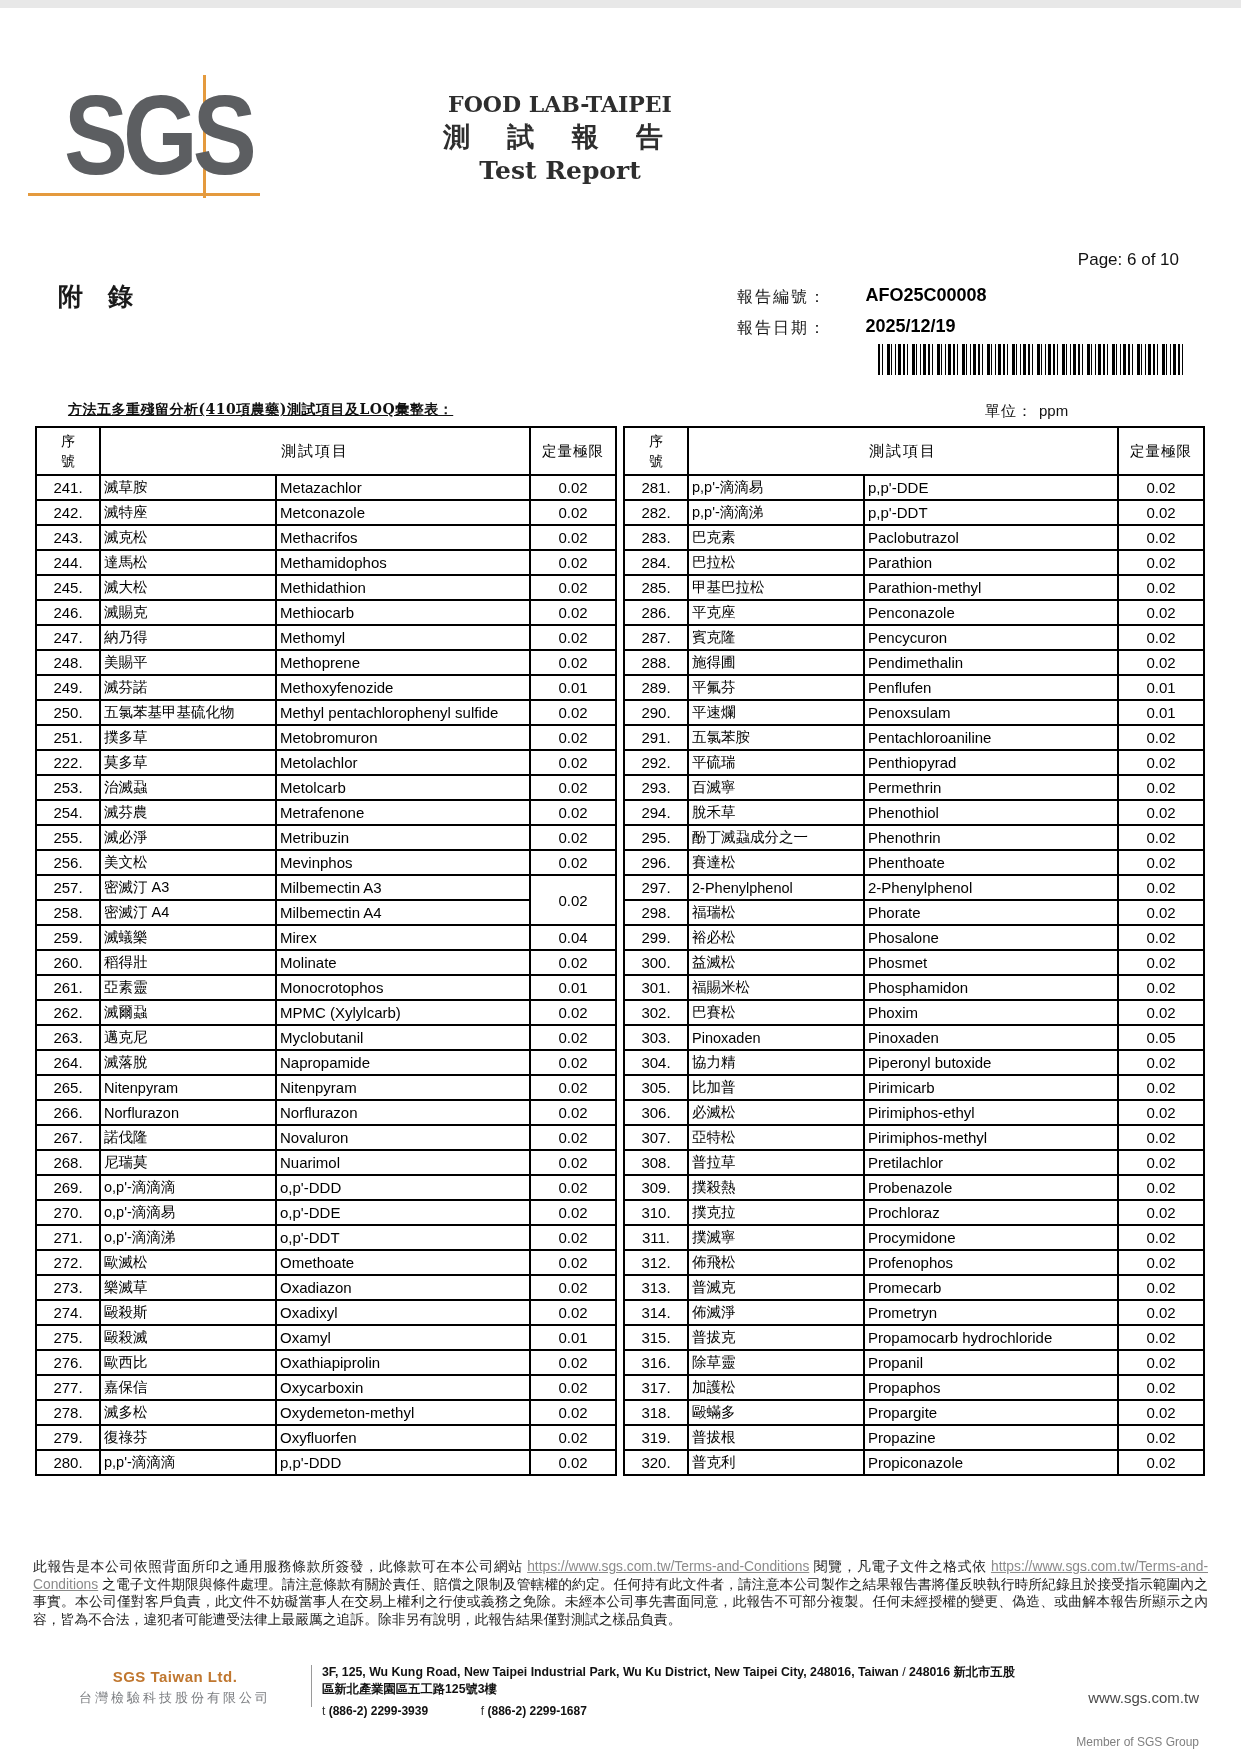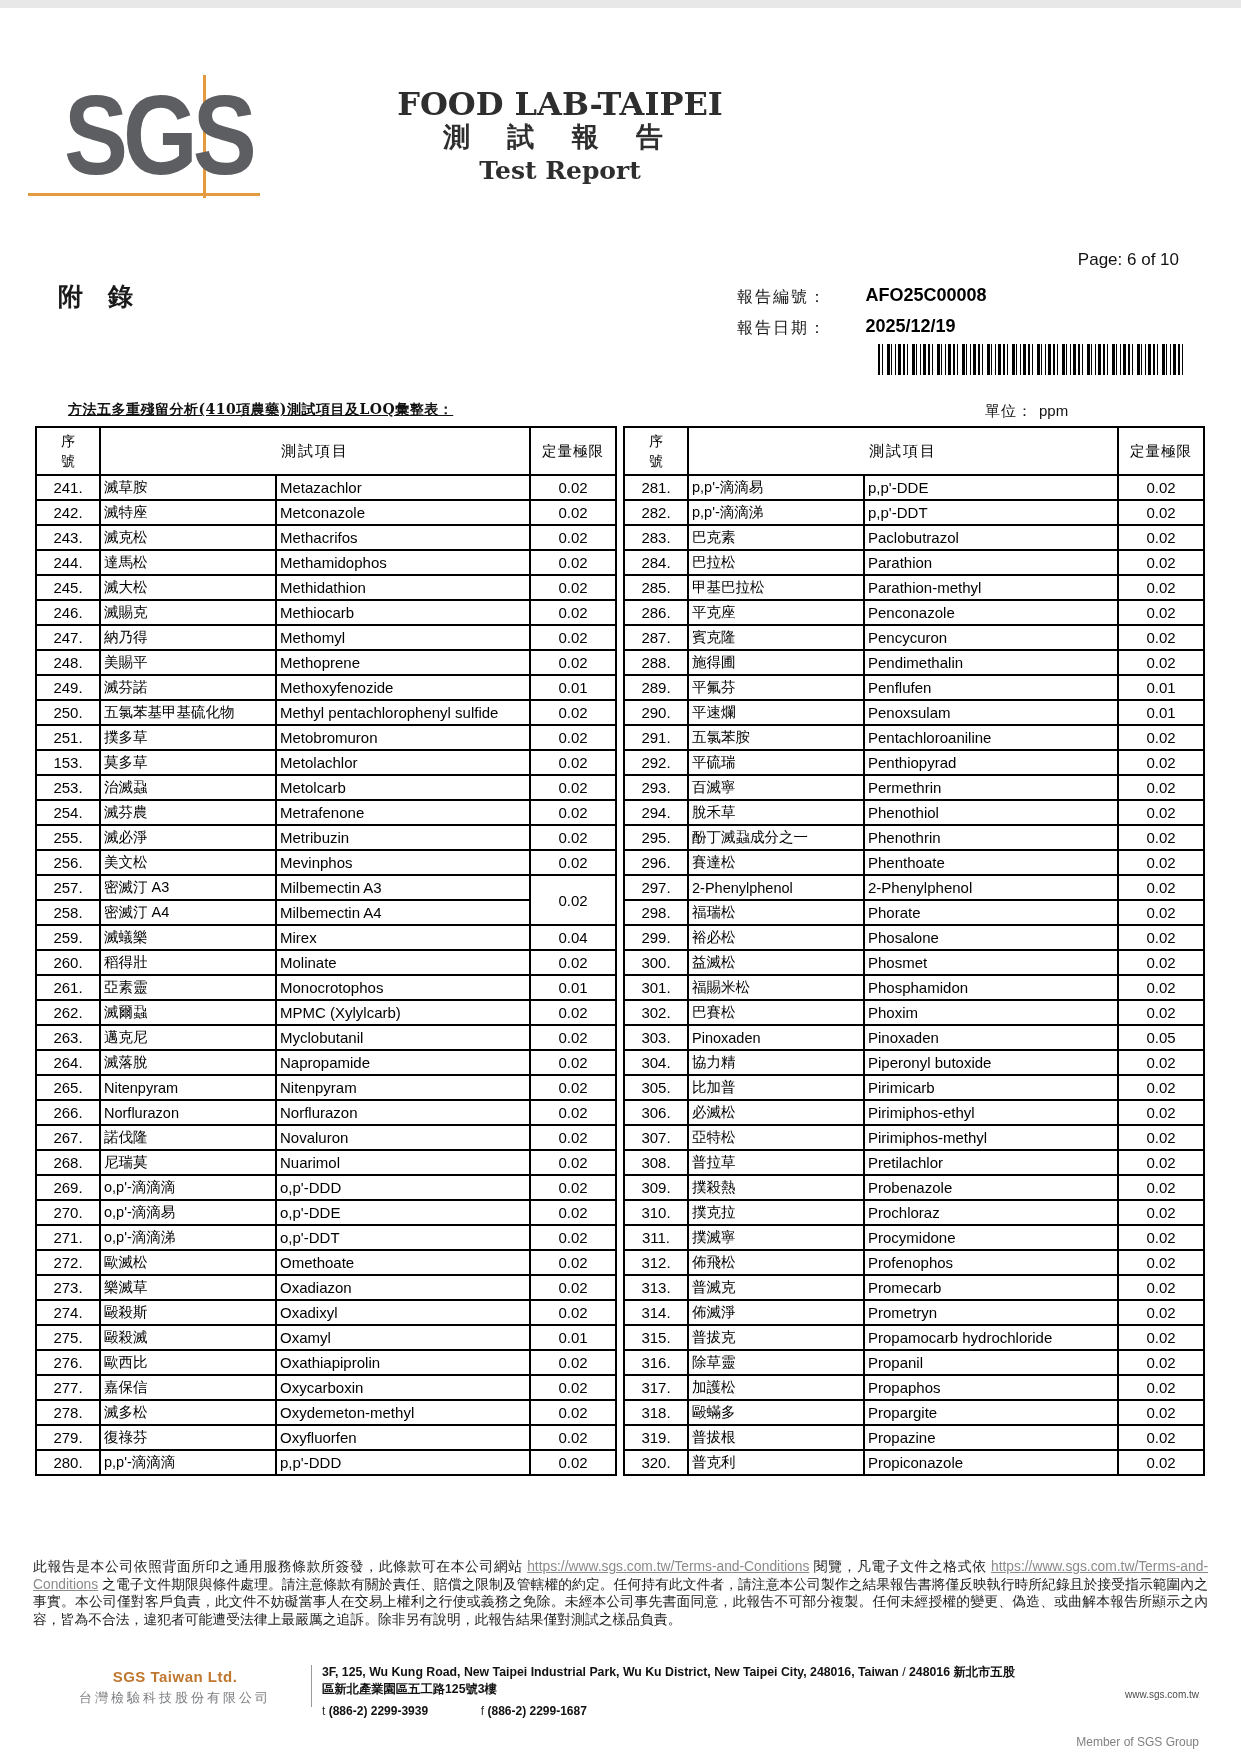--- a/index.html
+++ b/index.html
@@ -11,21 +11,21 @@
   .logo-text{position:absolute;left:2px;top:0px;font-family:"Liberation Sans",sans-serif;
              font-weight:bold;font-size:96px;line-height:96px;color:#5c5e61;letter-spacing:-5px;
              transform:scaleY(1.18);transform-origin:top left;}
   .logo-hline{position:absolute;left:-34px;top:115px;width:232px;height:3px;background:#e49a3e;}
   .logo-vline{position:absolute;left:141px;top:-3px;width:3px;height:123px;background:#e49a3e;}
 
   
   .title-block{position:absolute;left:330px;top:80px;width:460px;text-align:center;
                font-family:"DejaVu Serif","Liberation Serif",serif;color:#2e2e2e;}
   .title-zh{font-size:27px;font-weight:bold;letter-spacing:3px;line-height:32px;}
-  .title-en{font-size:32px;font-weight:bold;letter-spacing:0px;line-height:32px;}
+  .title-en{font-size:22px;font-weight:bold;letter-spacing:0px;line-height:32px;}
   .title-rzh{font-size:27px;font-weight:bold;letter-spacing:14px;line-height:34px;}
   .title-ren{font-size:25px;font-weight:bold;line-height:33px;}
 
   .page-label{position:absolute;right:62px;top:242px;font-size:17px;color:#111;}
 
   .appendix{position:absolute;left:58px;top:272px;font-family:"DejaVu Serif","Liberation Serif",serif;
             font-size:25px;font-weight:bold;color:#1a1a1a;}
 
   .report-meta{position:absolute;left:737px;top:277px;}
   .meta-row{height:31px;}
@@ -77,21 +77,21 @@
   .company-zh{font-size:13px;color:#7b7d80;letter-spacing:3px;margin-top:4px;}
   .footer-divider{position:absolute;left:311px;top:1657px;height:42px;width:0;
                   border-left:1px solid #9a9a9a;}
   .address-block{position:absolute;left:322px;top:1656px;width:700px;}
   .address-line1{font-size:12.3px;color:#111;}
   .address-en{font-weight:bold;}
   .address-zh{font-weight:600;}
   .address-line2{font-size:12px;color:#111;margin-top:6px;font-weight:bold;}
   .tf-prefix{font-weight:normal;color:#333;}
   .phone-gap{display:inline-block;width:46px;}
-  .website{position:absolute;right:42px;top:1681px;font-size:10px;color:#4a4a4a;text-align:center;}
+  .website{position:absolute;right:42px;top:1681px;font-size:15px;color:#4a4a4a;text-align:center;}
   .member{position:absolute;right:42px;top:1727px;font-size:12px;color:#808080;}
 </style>
 </head>
 <body>
 
 <div class="page">
 
   <div class="logo">
     <div class="logo-hline"></div>
     <div class="logo-vline"></div>
@@ -204,21 +204,21 @@
           <td class="item-en-cell">Methyl pentachlorophenyl sulfide</td>
           <td class="loq-cell">0.02</td>
         </tr>
         <tr>
           <td class="no-cell">251.</td>
           <td class="item-zh-cell">撲多草</td>
           <td class="item-en-cell">Metobromuron</td>
           <td class="loq-cell">0.02</td>
         </tr>
         <tr>
-          <td class="no-cell">153.</td>
+          <td class="no-cell">222.</td>
           <td class="item-zh-cell">莫多草</td>
           <td class="item-en-cell">Metolachlor</td>
           <td class="loq-cell">0.02</td>
         </tr>
         <tr>
           <td class="no-cell">253.</td>
           <td class="item-zh-cell">治滅蝨</td>
           <td class="item-en-cell">Metolcarb</td>
           <td class="loq-cell">0.02</td>
         </tr>

